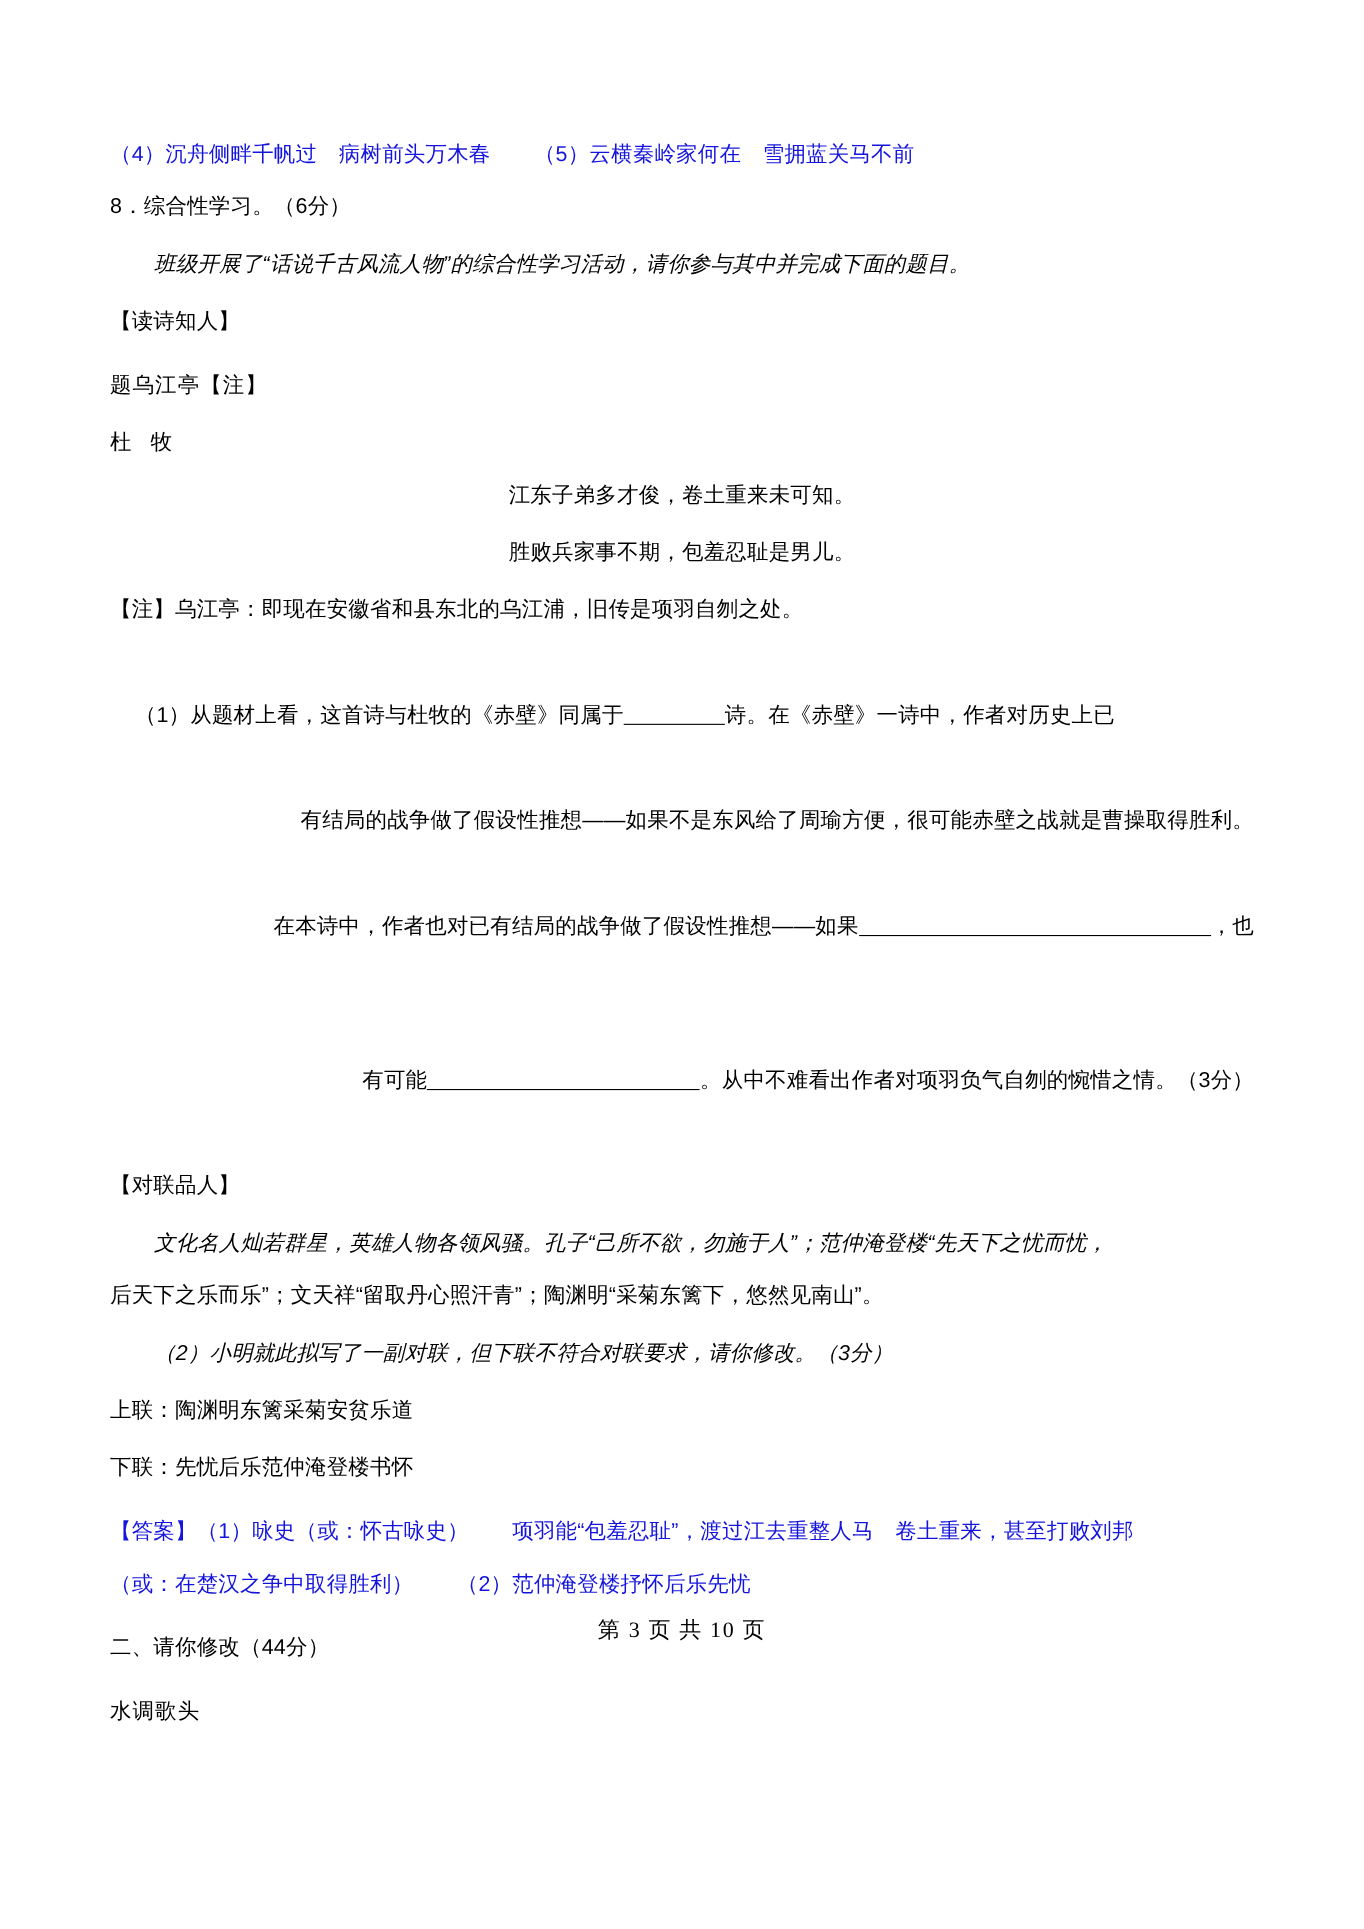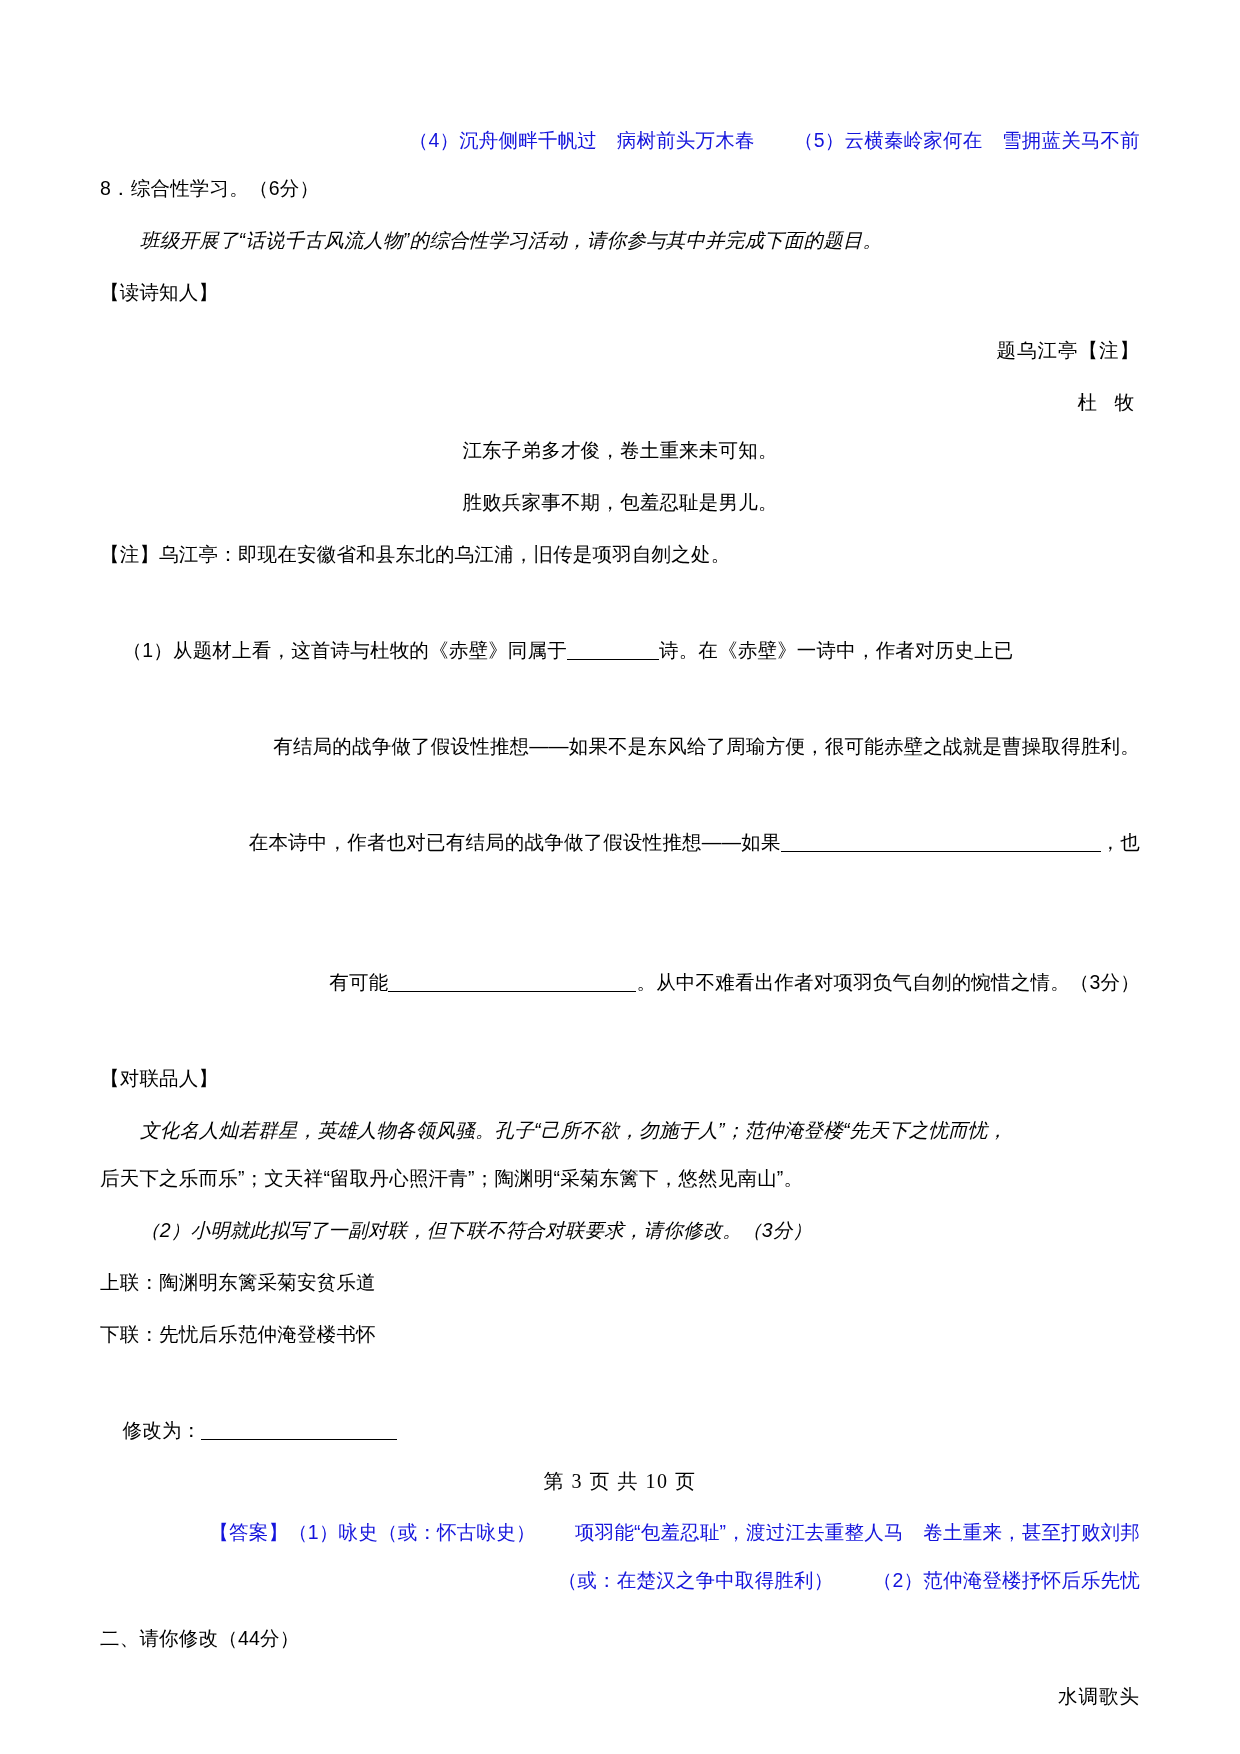--- a/index.html
+++ b/index.html
@@ -26,24 +26,24 @@
   }
 
   
   .line {
     font-size: 19.5px;
     line-height: 44px;
     letter-spacing: 0.2px;
     white-space: pre-wrap;
     word-break: break-all;
   }
-  .blue { color: #1414dc; text-align: right; }
+  .blue { color: #1414dc; }
   .indent2 { text-indent: 40px; font-style: italic; }
   .pad-left { padding-left: 46px; text-align: right; }
-  .center { text-align: right; }
+  .center { text-align: left; }
   .poem-line { text-align: center; }
 
   
   .blank {
     display: inline-block;
     border-bottom: 1.4px solid #000;
     vertical-align: -3px;
     height: 15px;
   }
   .b-sm  { width: 92px; }
@@ -104,23 +104,20 @@
     <span>有可能</span><span class="blank b-lg"></span><span>。从中不难看出作者对项羽负气自刎的惋惜之情。（3分）</span>
   </div>
 
   <div class="line gap-8">【对联品人】</div>
   <div class="line indent2 gap-8">文化名人灿若群星，英雄人物各领风骚。孔子“己所不欲，勿施于人”；范仲淹登楼“先天下之忧而忧，</div>
   <div class="line gap-4">后天下之乐而乐”；文天祥“留取丹心照汗青”；陶渊明“采菊东篱下，悠然见南山”。</div>
 
   <div class="line indent2 gap-8">（2）小明就此拟写了一副对联，但下联不符合对联要求，请你修改。（3分）</div>
   <div class="line gap-8">上联：陶渊明东篱采菊安贫乐道</div>
   <div class="line gap-8">下联：先忧后乐范仲淹登楼书怀</div>
-  <div class="line gap-8">
-    <span>修改为：</span><span class="blank b-md"></span>
-  </div>
 
   <div class="line blue gap-14">【答案】（1）咏史（或：怀古咏史）　　项羽能“包羞忍耻”，渡过江去重整人马　卷土重来，甚至打败刘邦</div>
   <div class="line blue gap-4">（或：在楚汉之争中取得胜利）　　（2）范仲淹登楼抒怀后乐先忧</div>
 
   <div class="line gap-14">二、请你修改（44分）</div>
 
   <div class="line center title-c gap-14">水调歌头</div>
 
 </div>
 

